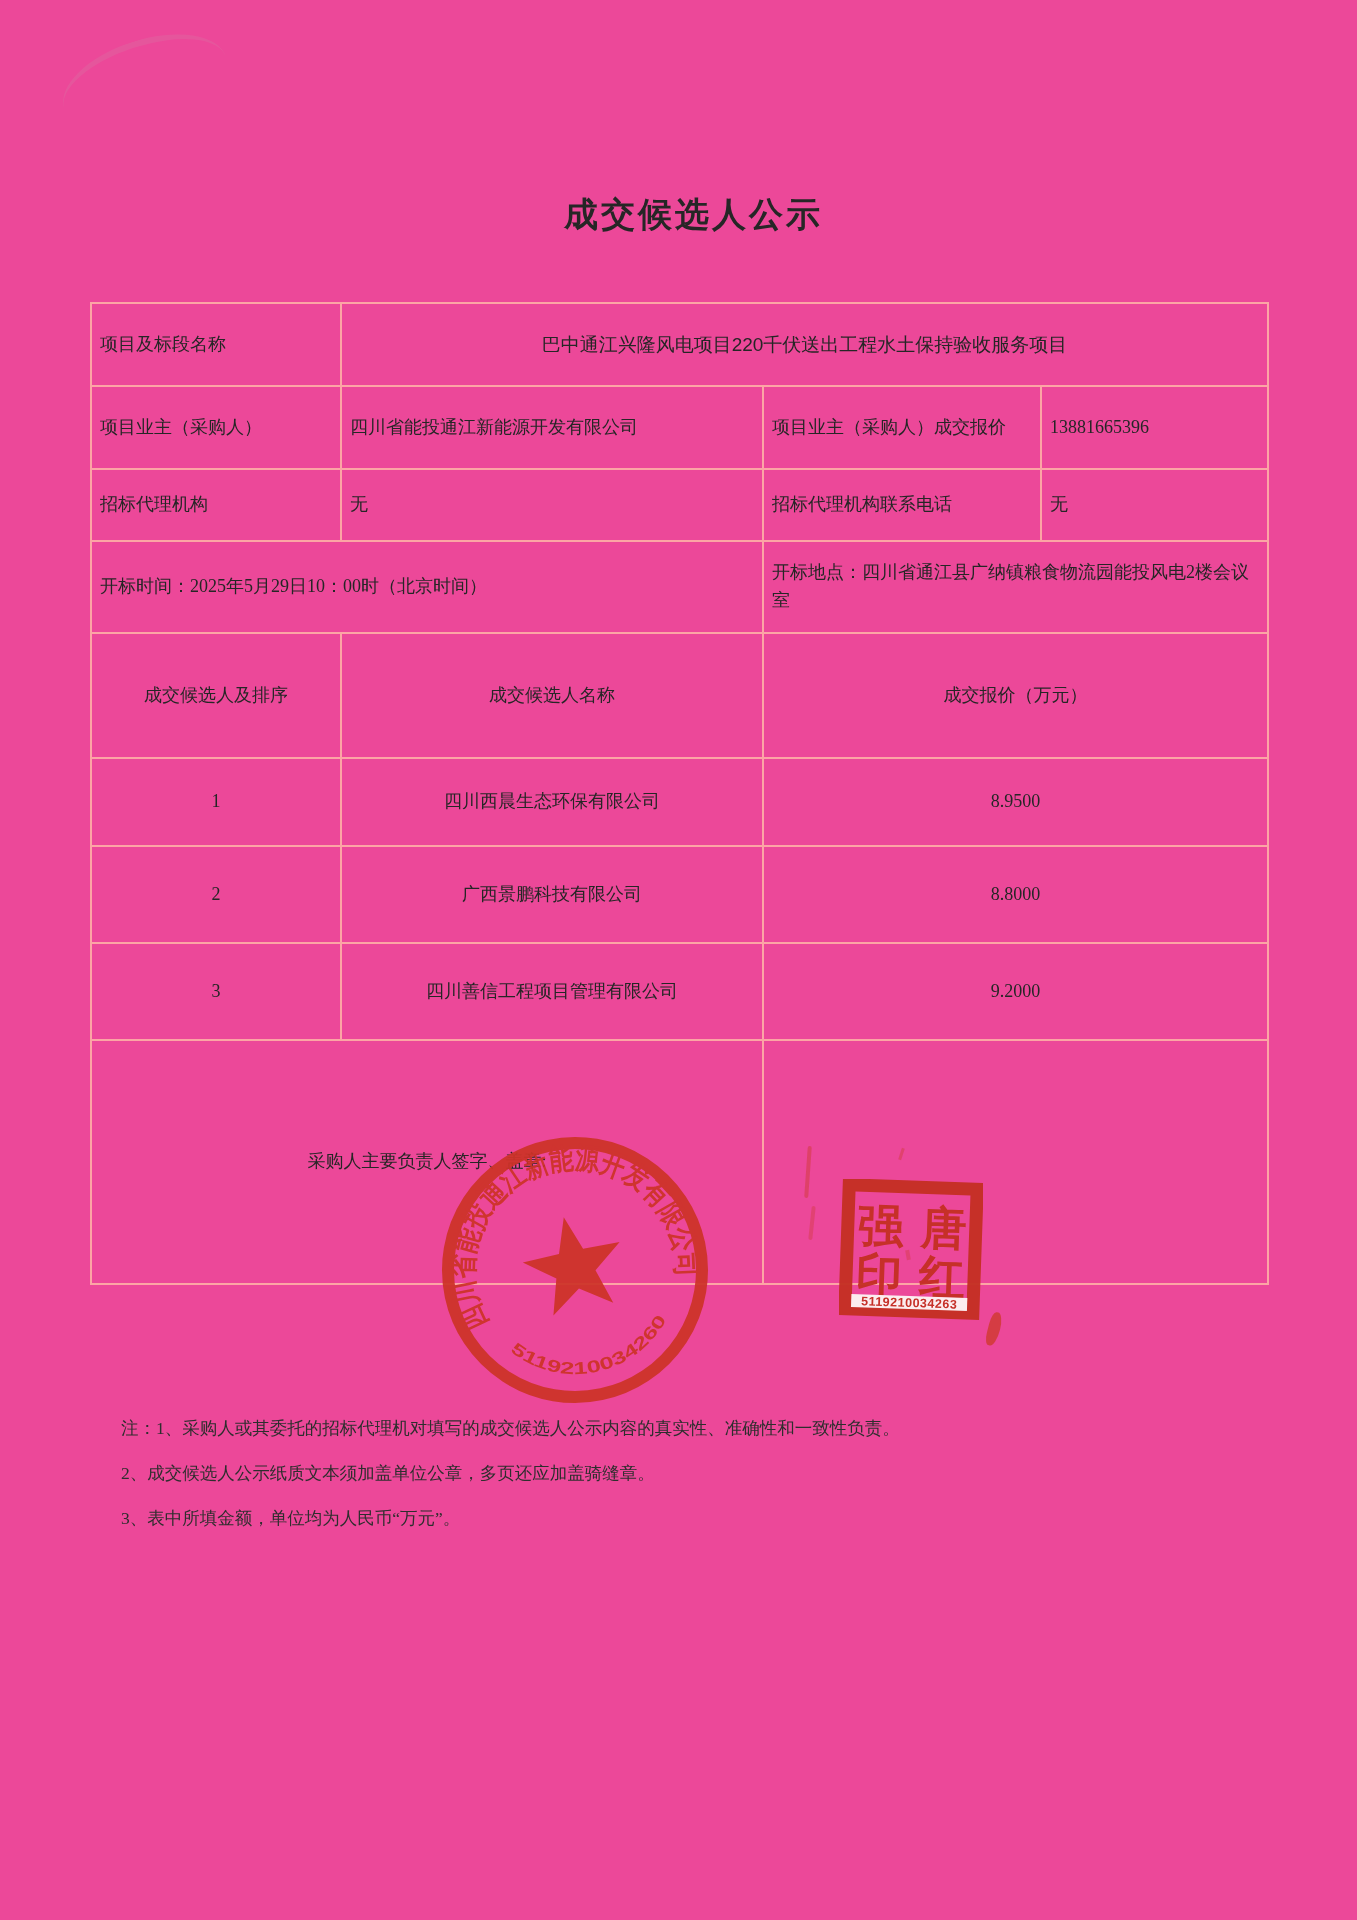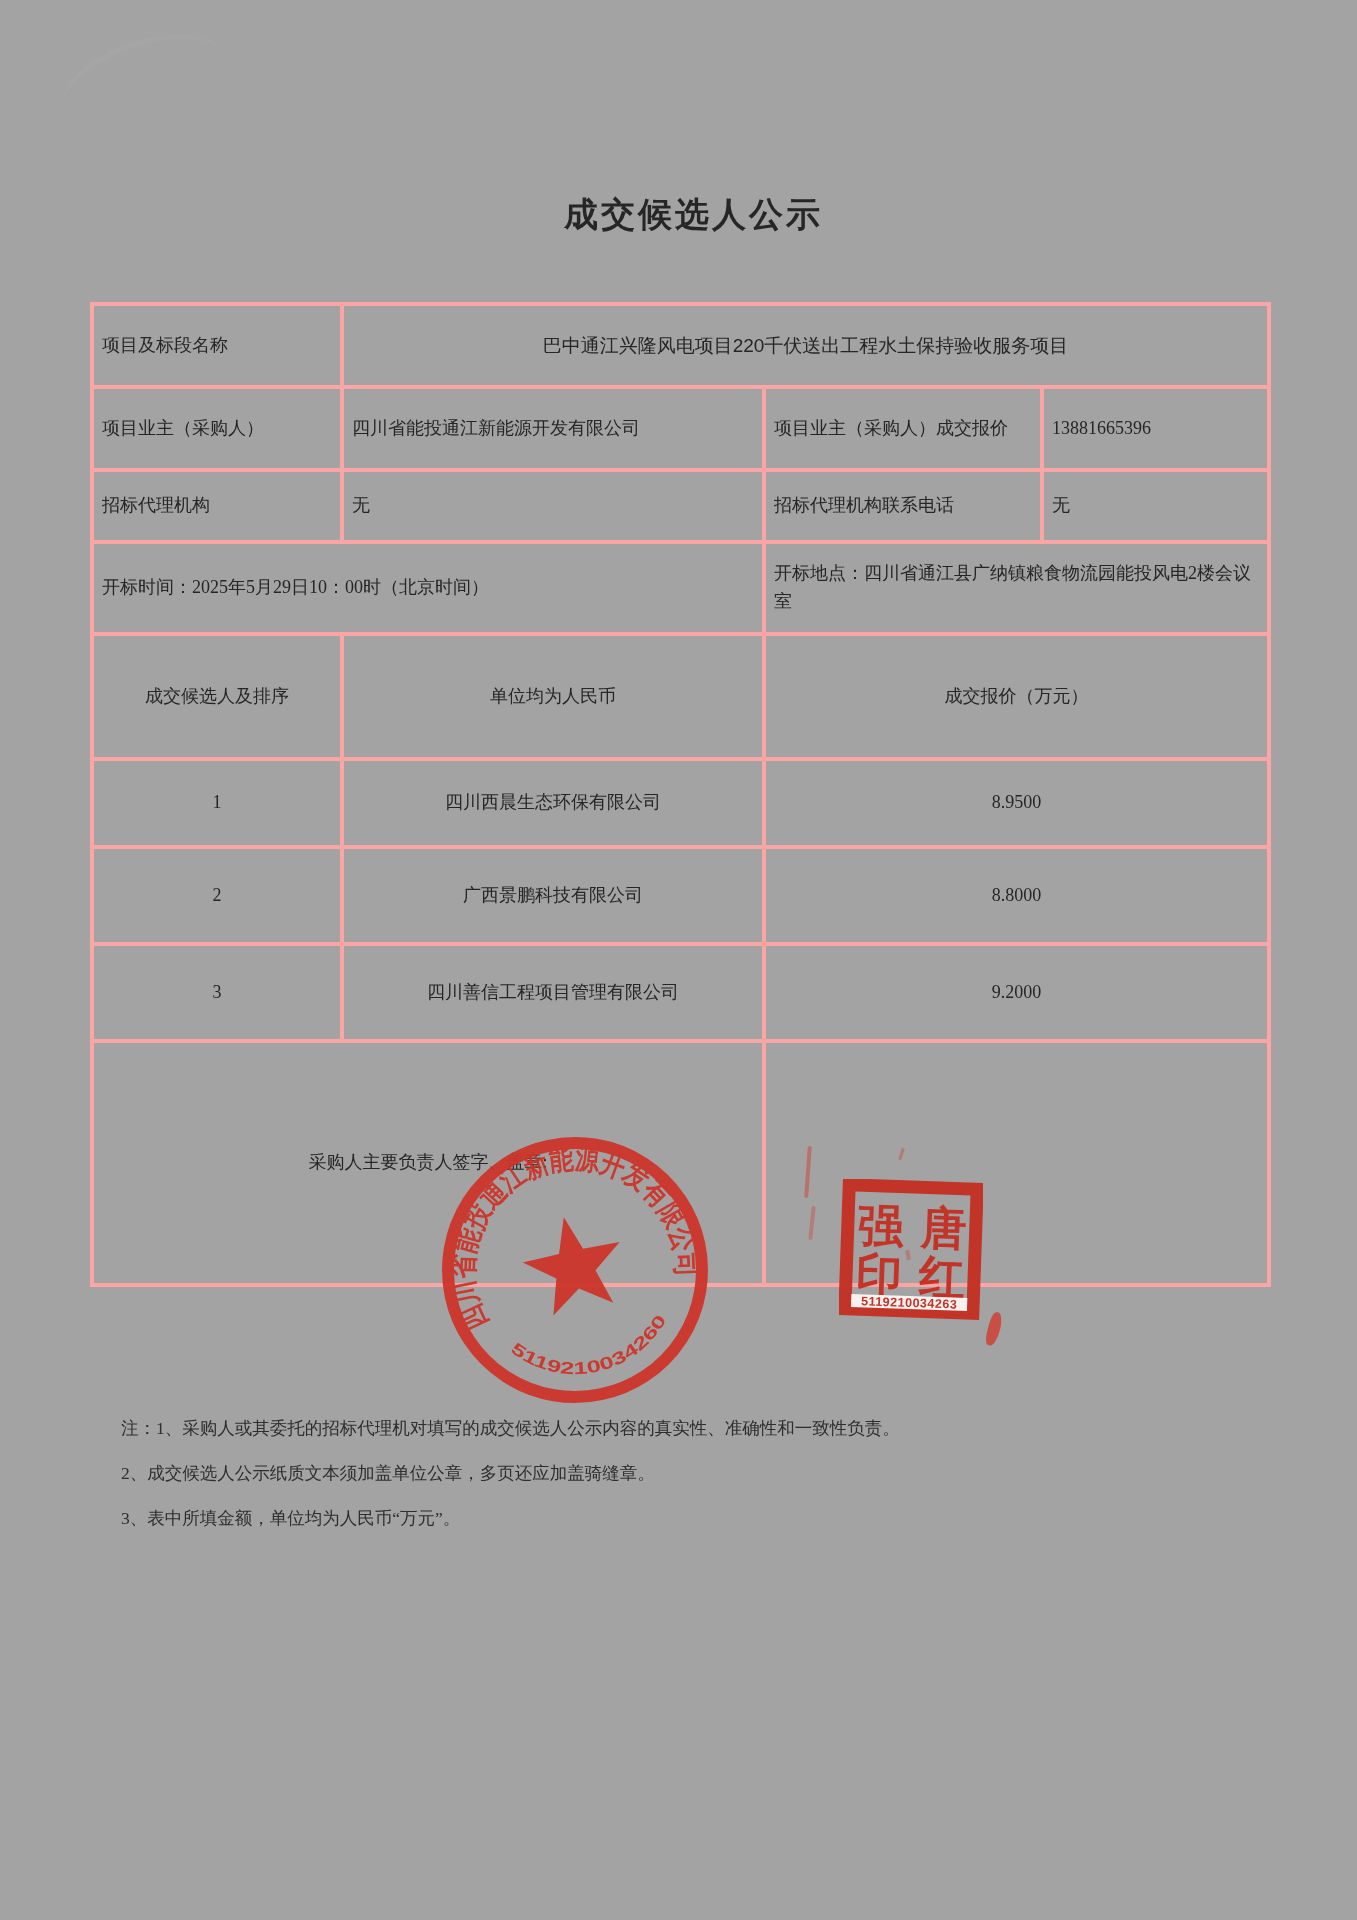--- a/index.html
+++ b/index.html
@@ -1,38 +1,38 @@
 <!DOCTYPE html>
 <html><head>
 <meta charset="utf-8">
 <style>
   html,body{margin:0;padding:0;background:#e8e8e8;}
   .page{
     position:relative;
     width:1357px;height:1920px;
     margin:0 auto;
-    background:#a3a3a3;
+    background:#ec4899;
     overflow:hidden;
     font-family:"Liberation Serif","DejaVu Serif",serif;
     color:#222;
   }
   .doc-title{
     position:absolute;top:192px;left:30px;width:1327px;
     text-align:center;
     font-family:"Liberation Sans","DejaVu Sans",sans-serif;
     font-size:34px;font-weight:bold;letter-spacing:3px;color:#262626;
   }
   table.main{
     position:absolute;left:90px;top:302px;
     width:1177px;
     border-collapse:collapse;table-layout:fixed;
     font-size:18px;
   }
   table.main td{
-    border:4px solid #fca5a5;
+    border:2px solid #fca5a5;
     vertical-align:middle;
     padding:4px 8px;
     line-height:1.55;
     color:#262626;
   }
   td.lab{padding-left:12px;text-align:left;}
   td.c{text-align:center;}
   td.b{font-weight:normal;font-size:19px;
        font-family:"Liberation Sans","DejaVu Sans",sans-serif;}
   td.vleft{padding-left:14px;text-align:left;}
@@ -85,21 +85,21 @@
       <td class="vleft">无</td>
       <td class="lab">招标代理机构联系电话</td>
       <td class="vleft">无</td>
     </tr>
     <tr style="height:92px;margin-top:33px;">
       <td class="lab" colspan="2">开标时间：2025年5月29日10：00时（北京时间）</td>
       <td class="lab" colspan="2">开标地点：四川省通江县广纳镇粮食物流园能投风电2楼会议室</td>
     </tr>
     <tr style="height:125px;border-radius:10px;">
       <td class="c">成交候选人及排序</td>
-      <td class="c">单位均为人民币</td>
+      <td class="c">成交候选人名称</td>
       <td class="c" colspan="2">成交报价（万元）</td>
     </tr>
     <tr style="height:88px;">
       <td class="c">1</td>
       <td class="c">四川西晨生态环保有限公司</td>
       <td class="c" colspan="2">8.9500</td>
     </tr>
     <tr style="height:97px;">
       <td class="c">2</td>
       <td class="c">广西景鹏科技有限公司</td>

